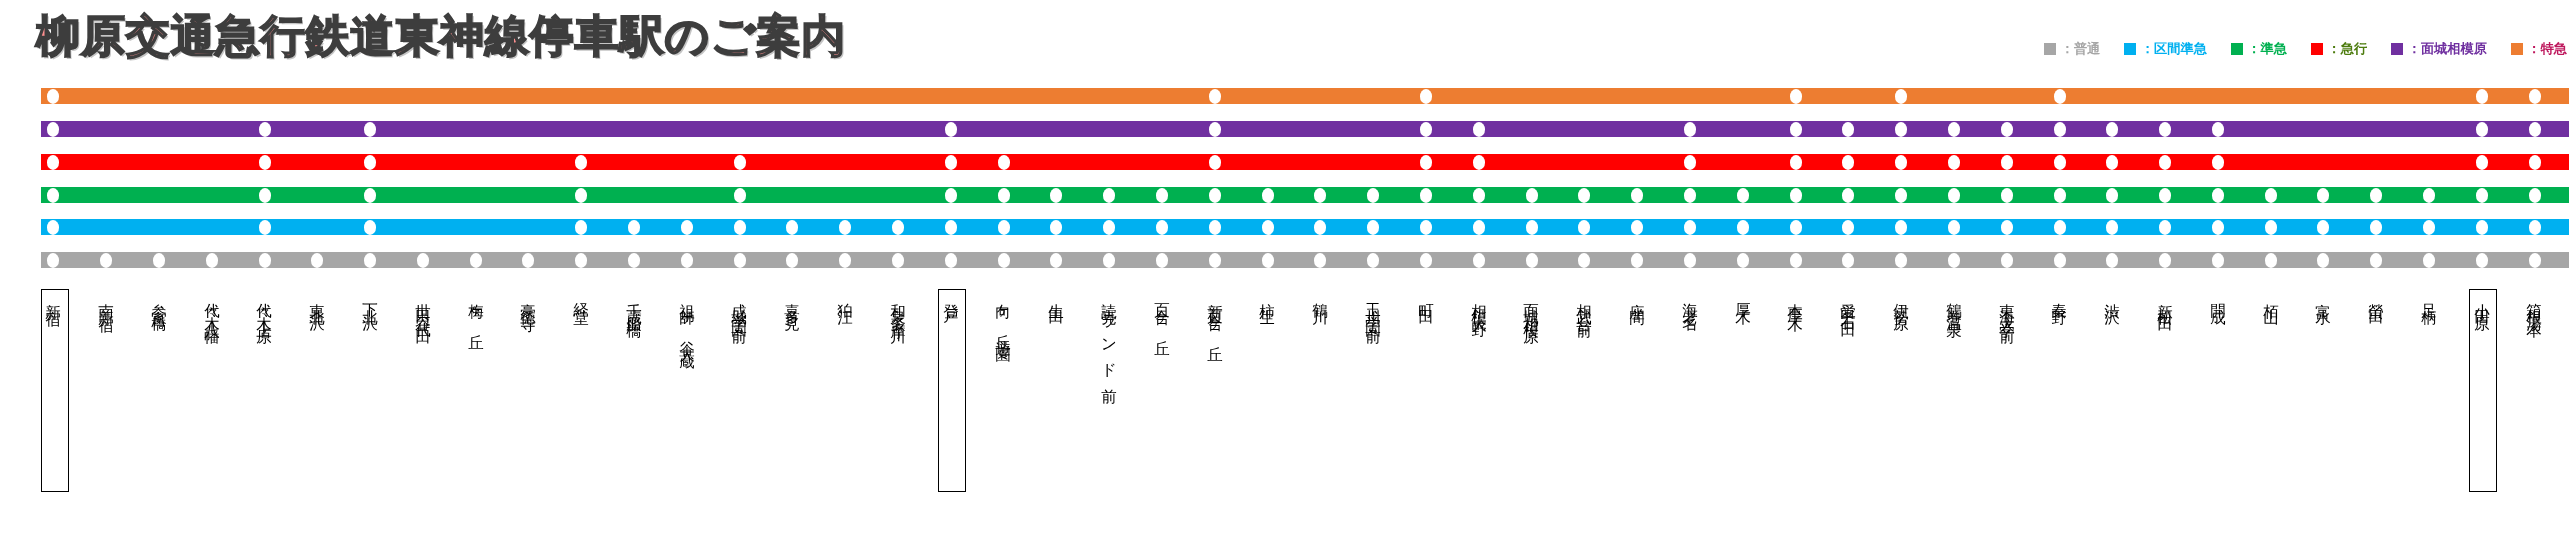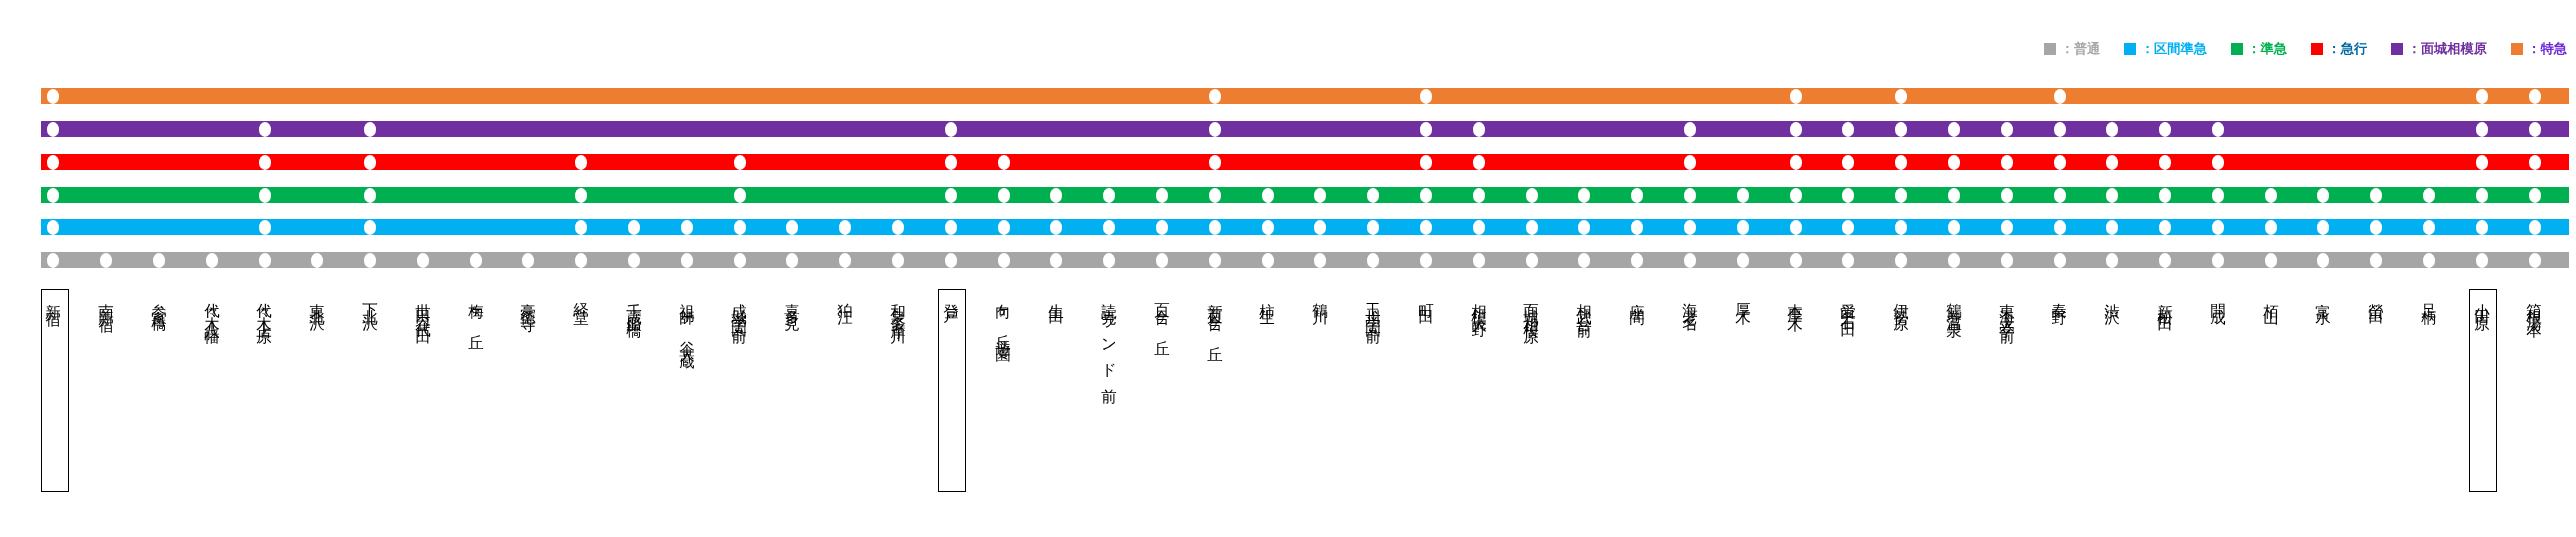--- a/index.html
+++ b/index.html
@@ -24,42 +24,43 @@
     position:absolute;writing-mode:vertical-rl;text-orientation:upright;
     font-size:15.5px;letter-spacing:6.4px;color:#000;line-height:18px;white-space:nowrap;
   }
   .station-box{position:absolute;border:1.4px solid #000;background:transparent;}
   #note{position:absolute;left:43px;top:511px;font-size:12.3px;color:#595959;white-space:nowrap;}
 </style>
 </head>
 <body>
 
 <div id="canvas">
+  <div id="title">柳原交通急行鉄道東神線停車駅のご案内</div>
   <div id="legend">
       <span class="legend-item" style="color: rgb(166, 166, 166);">
         <span class="legend-swatch" style="background: rgb(166, 166, 166);"></span>
         <span>：普通</span>
       </span>
       <span class="legend-item" style="color: rgb(0, 176, 240);">
         <span class="legend-swatch" style="background: rgb(0, 176, 240);"></span>
         <span>：区間準急</span>
       </span>
       <span class="legend-item" style="color: rgb(0, 176, 80);">
         <span class="legend-swatch" style="background: rgb(0, 176, 80);"></span>
         <span>：準急</span>
       </span>
-      <span class="legend-item" style="color: #0369a1;">
+      <span class="legend-item" style="color: #4d7c0f;">
         <span class="legend-swatch" style="background: rgb(255, 0, 0);"></span>
         <span>：急行</span>
       </span>
       <span class="legend-item" style="color: rgb(112, 48, 160);">
         <span class="legend-swatch" style="background: rgb(112, 48, 160);"></span>
         <span>：面城相模原</span>
       </span>
-      <span class="legend-item" style="color: #6d28d9;">
+      <span class="legend-item" style="color: #be185d;">
         <span class="legend-swatch" style="background: rgb(237, 125, 49);"></span>
         <span>：特急</span>
       </span>
     </div>
   <div id="lines">
       <div class="service-bar" title="特急" style="top: 88px; background: rgb(237, 125, 49);"></div>
       <div class="stop-dot" style="left: 47px; top: 89px;"></div>
       <div class="stop-dot" style="left: 1209px; top: 89px;"></div>
       <div class="stop-dot" style="left: 1420px; top: 89px;"></div>
       <div class="stop-dot" style="left: 1790px; top: 89px;"></div>

